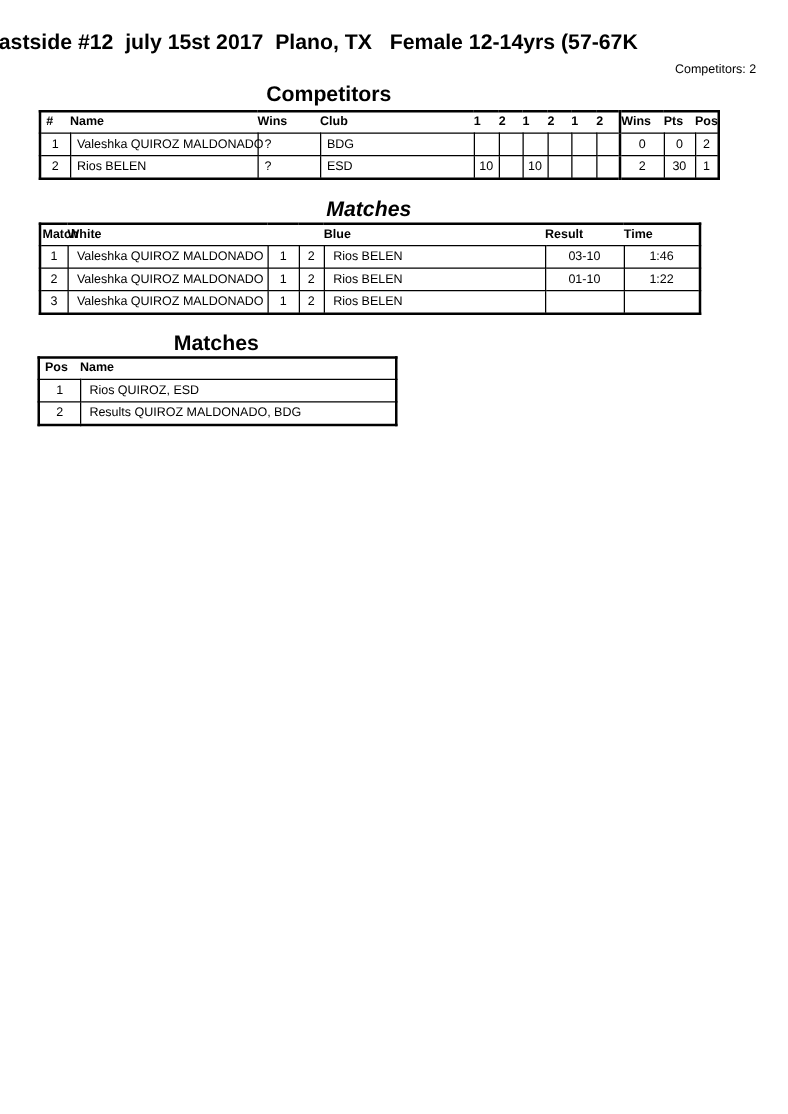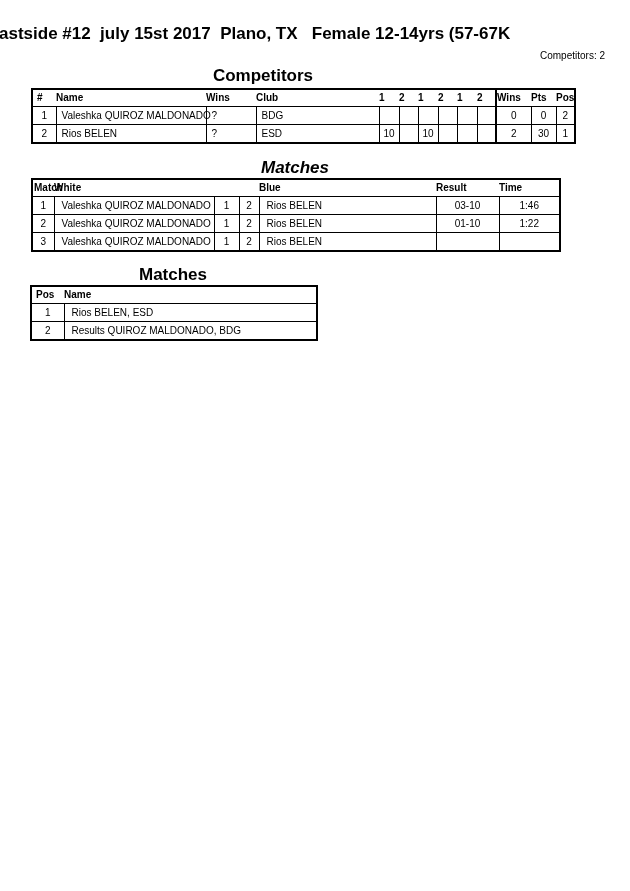--- a/index.html
+++ b/index.html
@@ -198,20 +198,20 @@
     <col style="width:33px">
       <col style="width:253px">
   </colgroup>
   <tbody>
       <tr>
     <th class="hl">Pos</th>
     <th>Name</th>
   </tr>
   <tr>
     <td>1</td>
-    <td class="l7">Rios BELEN, ESD</td>
+    <td class="l7">Rios QUIROZ, ESD</td>
   </tr>
   <tr>
     <td>2</td>
     <td class="l7">Results QUIROZ MALDONADO, BDG</td>
   </tr>
 </tbody>
   </table>
 
 </body></html>

